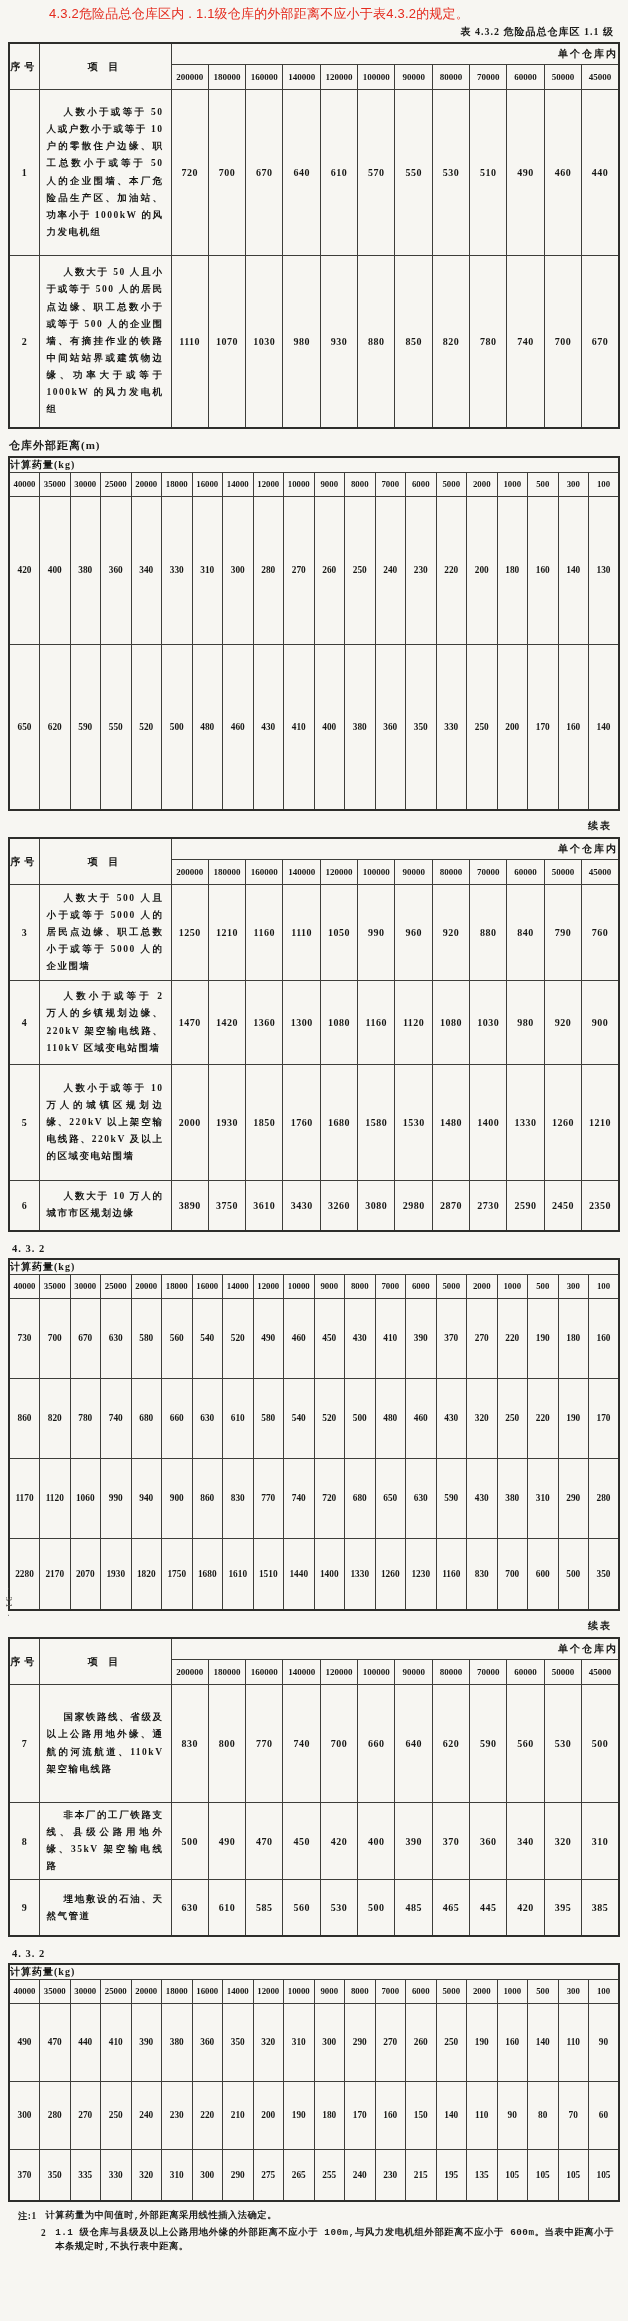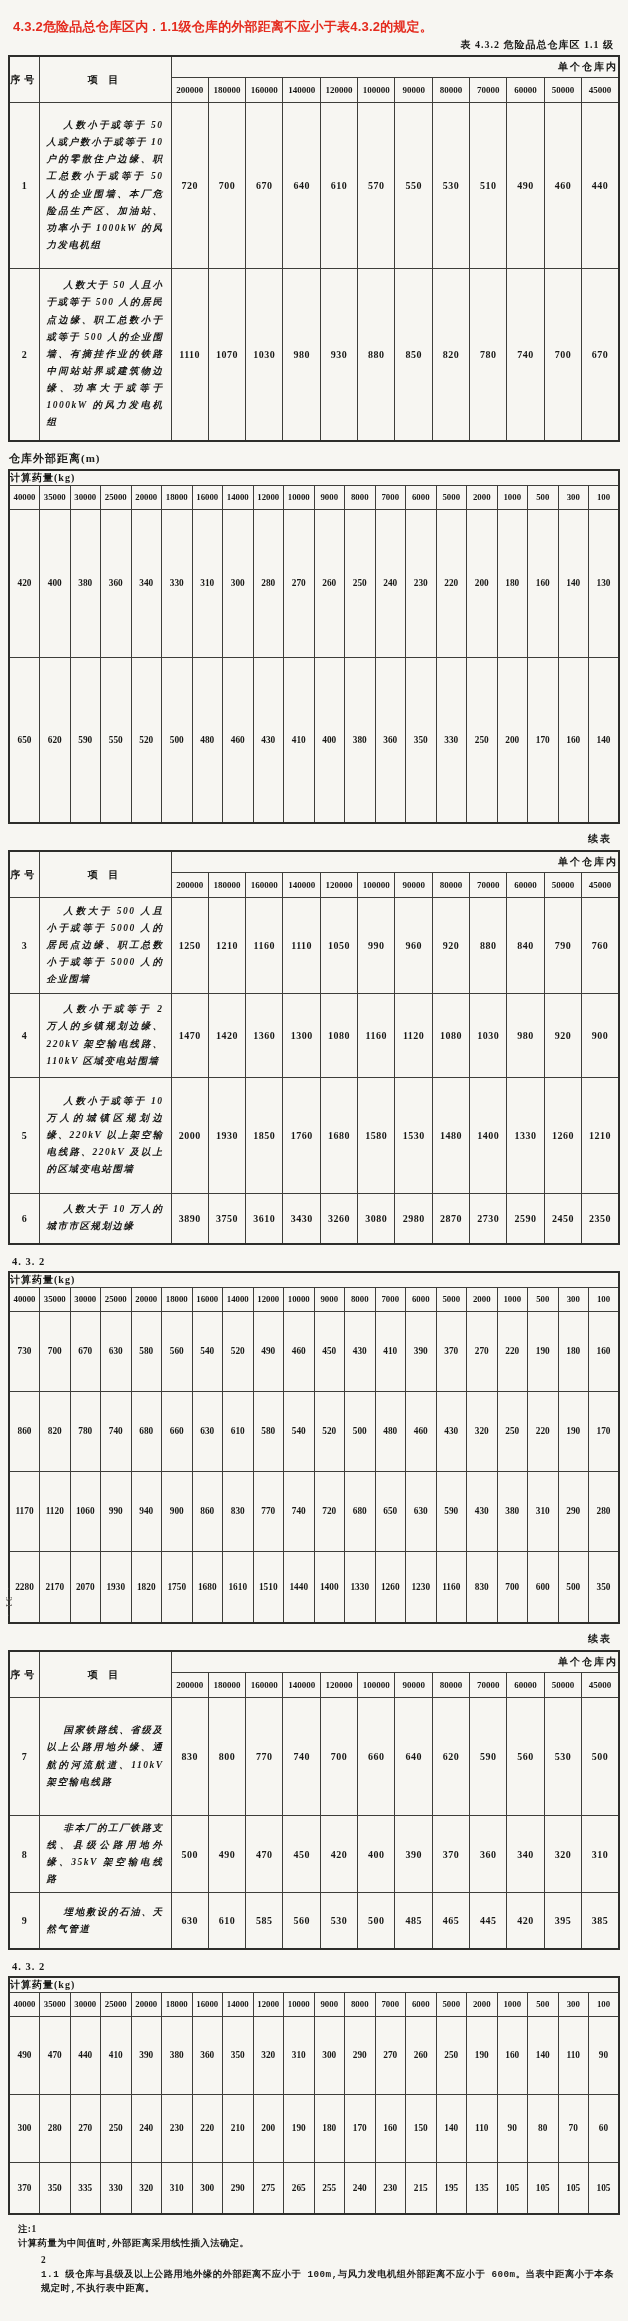--- a/index.html
+++ b/index.html
@@ -6,22 +6,22 @@
   body{
     width:628px;height:2321px;overflow:hidden;
     background:#f7f6f2;
     font-family:"Liberation Serif","DejaVu Serif",serif;
     color:#1c1c1a;
     position:relative;
   }
   .page{position:relative;width:628px;height:2321px;}
   .rule-title{
     font-family:"Liberation Sans","DejaVu Sans",sans-serif;
-    color:#e42b1e;font-size:13px;font-weight:bold;
-    padding:18px 0 0 13px;line-height:17px;letter-spacing:0.2px;
+    color:#e42b1e;font-size:13px;font-weight:normal;
+    padding:5px 0 0 13px;line-height:17px;letter-spacing:0.2px;margin-left:36px;
   }
   .tbl-caption{
     text-align:right;font-weight:bold;font-size:10px;
     margin:3px 14px 3px 0;letter-spacing:1px;
   }
   .cont-caption{
     text-align:right;font-weight:bold;font-size:10px;
     margin:8px 16px 4px 0;letter-spacing:2px;
   }
   .section-label{
@@ -43,33 +43,32 @@
   }
   .seq-h,.item-h{font-size:10px;letter-spacing:4px;text-align:center;}
   .group-h{font-size:10px;text-align:right;padding:3px 8px 3px 0;letter-spacing:2px;height:20px;}
   .qty-h{font-size:9px;text-align:center;height:24px;}
   .seq-c{font-size:10px;text-align:center;vertical-align:middle;}
   .item-c{vertical-align:middle;}
   .item-c .itxt{
     font-size:9.5px;line-height:1.8;letter-spacing:1.5px;
     text-align:justify;text-indent:1.8em;
     padding:4px 7px 4px 7px;
-    font-style:italic;
   }
   .val-c{font-size:10px;text-align:center;vertical-align:middle;letter-spacing:0.5px;}
   .charge-label{
     font-size:10px;text-align:left;padding:5px 0 5px 5px;letter-spacing:1px;
   }
   .cq-h{font-size:8.8px;text-align:center;height:23px;}
   .cv-c{font-size:9.3px;text-align:center;vertical-align:middle;}
   .notes{
     margin:7px 0 0 18px;font-size:9.3px;font-weight:bold;
     line-height:1.55;letter-spacing:0.5px;width:596px;
   }
-  .note-row{display:flex;margin-bottom:2px;flex-direction:column;}
+  .note-row{display:flex;margin-bottom:2px;}
   .note-row .note-num{flex:0 0 auto;margin-right:9px;white-space:nowrap;}
   .note-row.second{margin-left:23px;}
   .note-row .note-text{flex:1 1 auto;text-align:justify;font-family:Liberation Mono, monospace;}
   .page-num{
     position:absolute;left:-7px;top:1598px;
     transform:rotate(90deg);transform-origin:center;
     font-size:9px;color:#55534e;letter-spacing:2px;
   }
 </style>
 </head>

